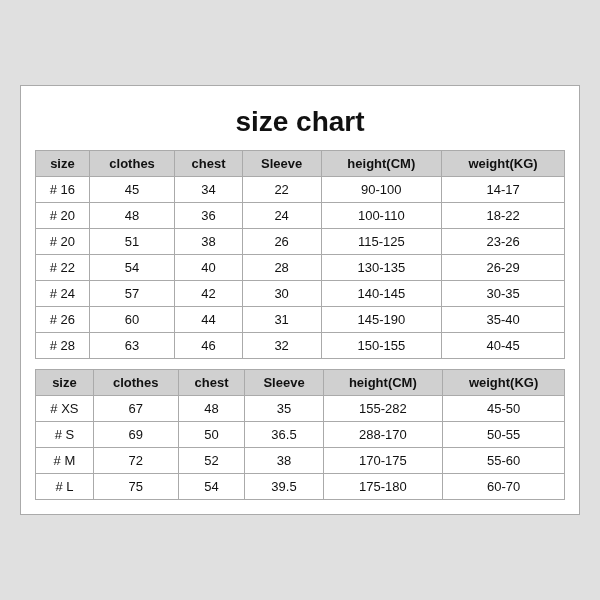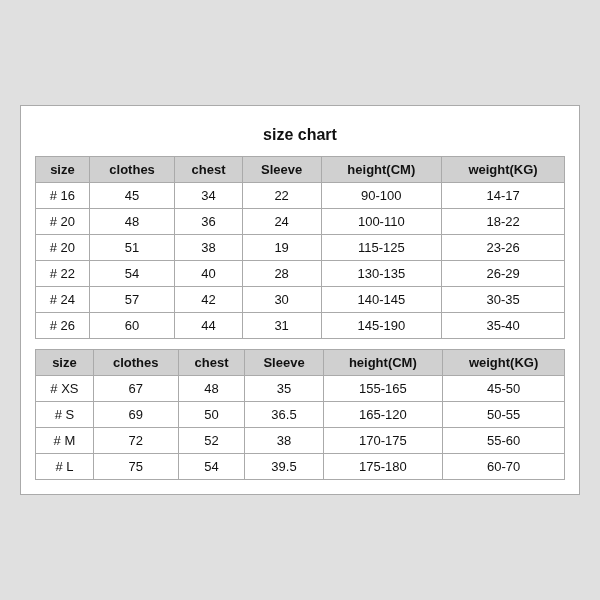--- a/index.html
+++ b/index.html
@@ -13,21 +13,21 @@
       font-family: Arial, sans-serif;
     }
     .card {
       background: #fff;
       border: 1px solid #aaa;
       padding: 10px 14px 14px 14px;
       width: 560px;
     }
     .title {
       text-align: center;
-      font-size: 16px;
+      font-size: 28px;
       font-weight: bold;
       padding: 10px 0 12px 0;
       color: #111;
     }
     table {
       width: 100%;
       border-collapse: collapse;
       font-size: 13px;
       border-radius: 13px;
     }
@@ -81,21 +81,21 @@
           <td>48</td>
           <td>36</td>
           <td>24</td>
           <td>100-110</td>
           <td>18-22</td>
         </tr>
         <tr>
           <td># 20</td>
           <td>51</td>
           <td>38</td>
-          <td>19</td>
+          <td>26</td>
           <td>115-125</td>
           <td>23-26</td>
         </tr>
         <tr>
           <td># 22</td>
           <td>54</td>
           <td>40</td>
           <td>28</td>
           <td>130-135</td>
           <td>26-29</td>
@@ -109,20 +109,28 @@
           <td>30-35</td>
         </tr>
         <tr>
           <td># 26</td>
           <td>60</td>
           <td>44</td>
           <td>31</td>
           <td>145-190</td>
           <td>35-40</td>
         </tr>
+        <tr>
+          <td># 28</td>
+          <td>63</td>
+          <td>46</td>
+          <td>32</td>
+          <td>150-155</td>
+          <td>40-45</td>
+        </tr>
       </tbody>
   </table>
 
   <div class="spacer"></div>
 
   <table>
     <thead>
       <tr id="header2-row">
           <th>size</th>
           <th>clothes</th>
@@ -131,29 +139,29 @@
           <th>height(CM)</th>
           <th>weight(KG)</th>
         </tr>
     </thead>
     <tbody id="table2-body">
         <tr>
           <td># XS</td>
           <td>67</td>
           <td>48</td>
           <td>35</td>
-          <td>155-165</td>
+          <td>155-282</td>
           <td>45-50</td>
         </tr>
         <tr>
           <td># S</td>
           <td>69</td>
           <td>50</td>
           <td>36.5</td>
-          <td>165-120</td>
+          <td>288-170</td>
           <td>50-55</td>
         </tr>
         <tr>
           <td># M</td>
           <td>72</td>
           <td>52</td>
           <td>38</td>
           <td>170-175</td>
           <td>55-60</td>
         </tr>

